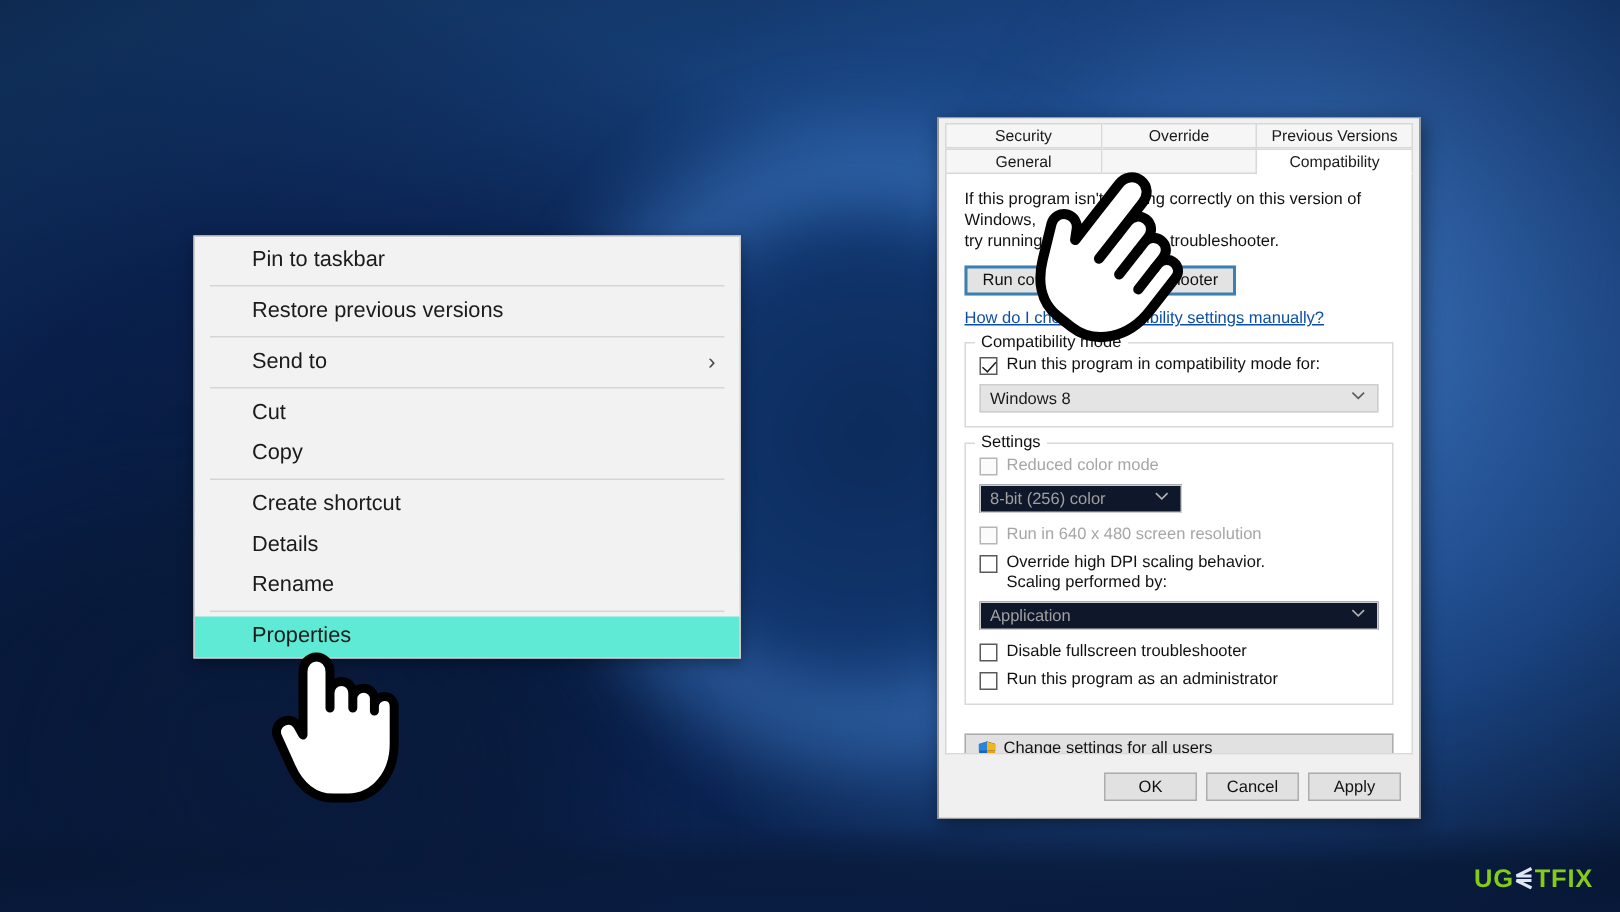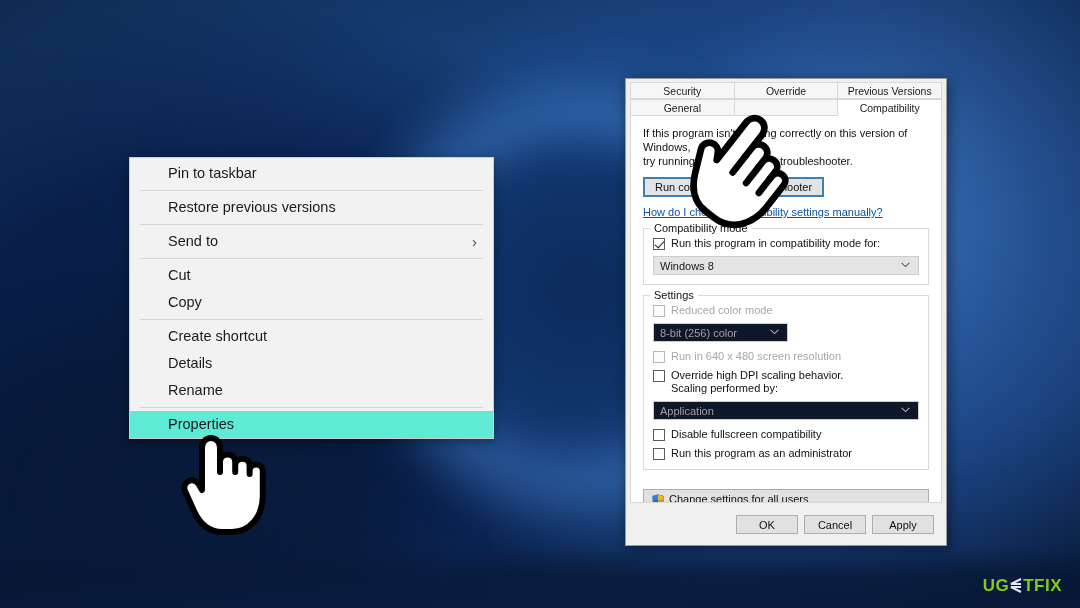--- a/index.html
+++ b/index.html
@@ -441,21 +441,21 @@
           <span>Application</span>
           <span class="chev">
             <svg width="9" height="6" viewBox="0 0 9 6">
                 <path d="M0.6 0.8 L4.5 4.6 L8.4 0.8" fill="none" stroke="#b0b0b0" stroke-width="1.1"></path>
               </svg>
           </span>
         </div>
 
         <div class="row">
           <span class="cb"></span>
-          <span class="cb-label">Disable fullscreen compatibility</span>
+          <span class="cb-label">Disable fullscreen troubleshooter</span>
         </div>
 
         <div class="row">
           <span class="cb"></span>
           <span class="cb-label">Run this program as an administrator</span>
         </div>
       </div>
 
       <div class="allusers-wrap">
         <div class="btn" style="display:flex;align-items:center;padding:0 8px;margin-top:19px;">

